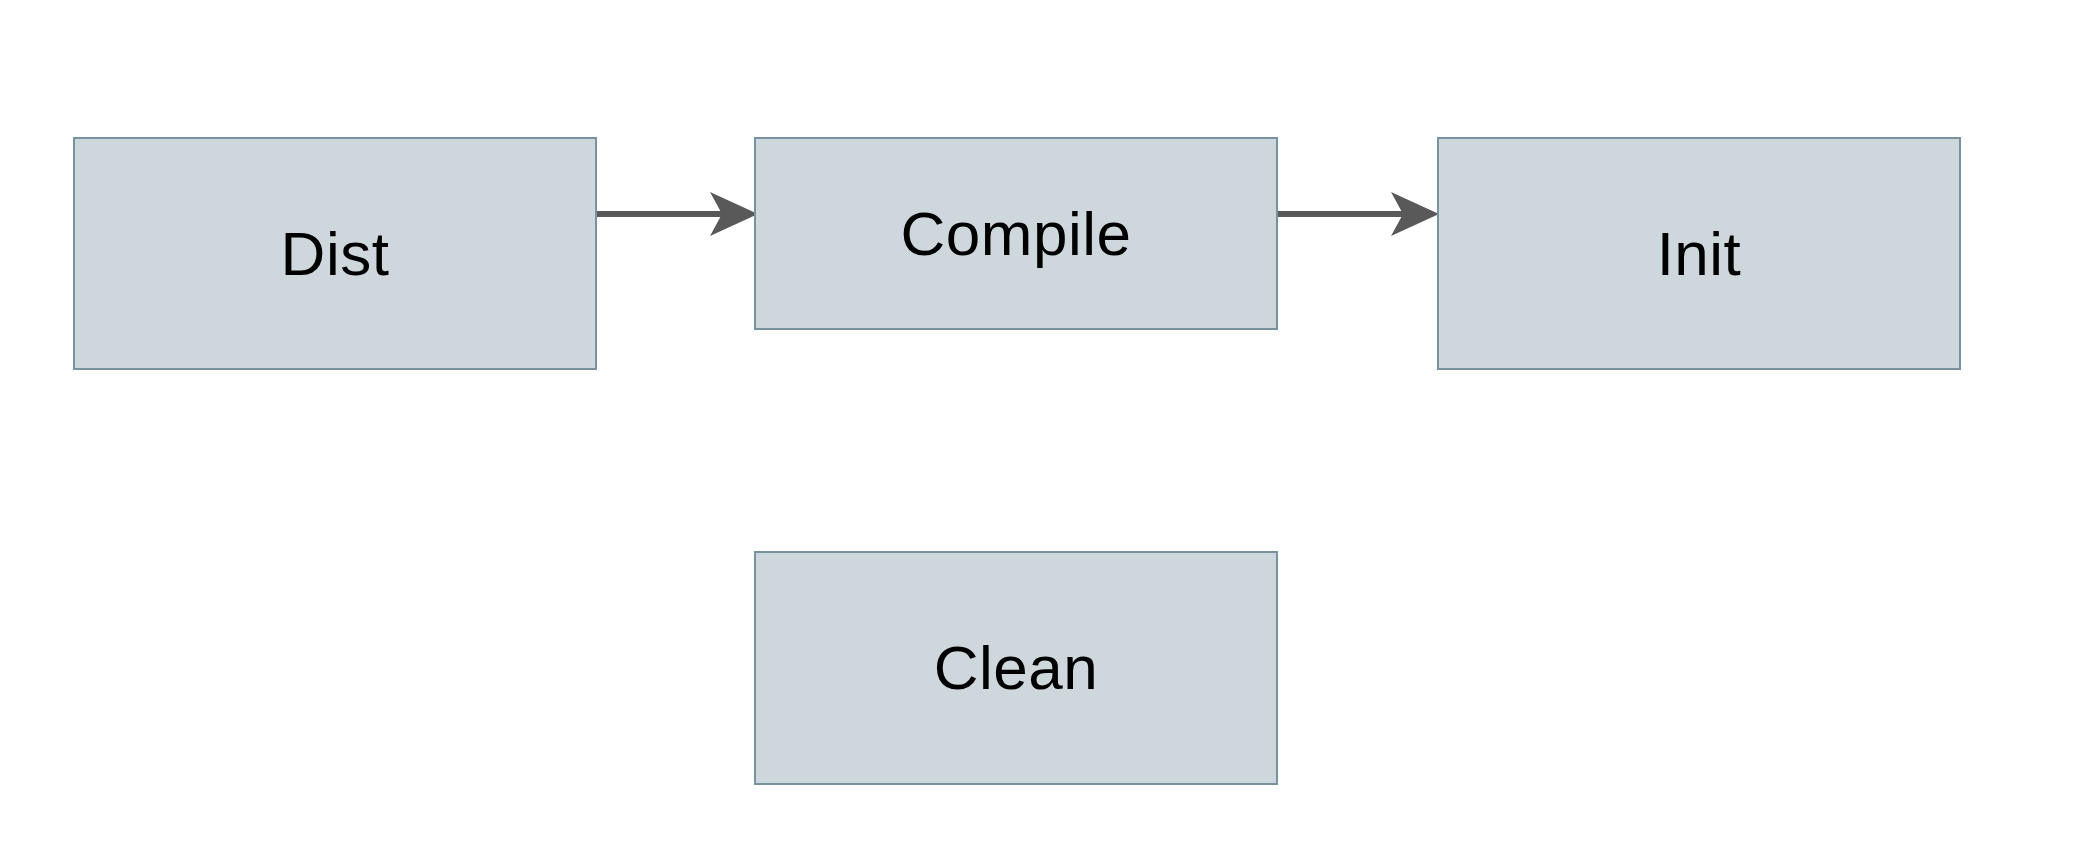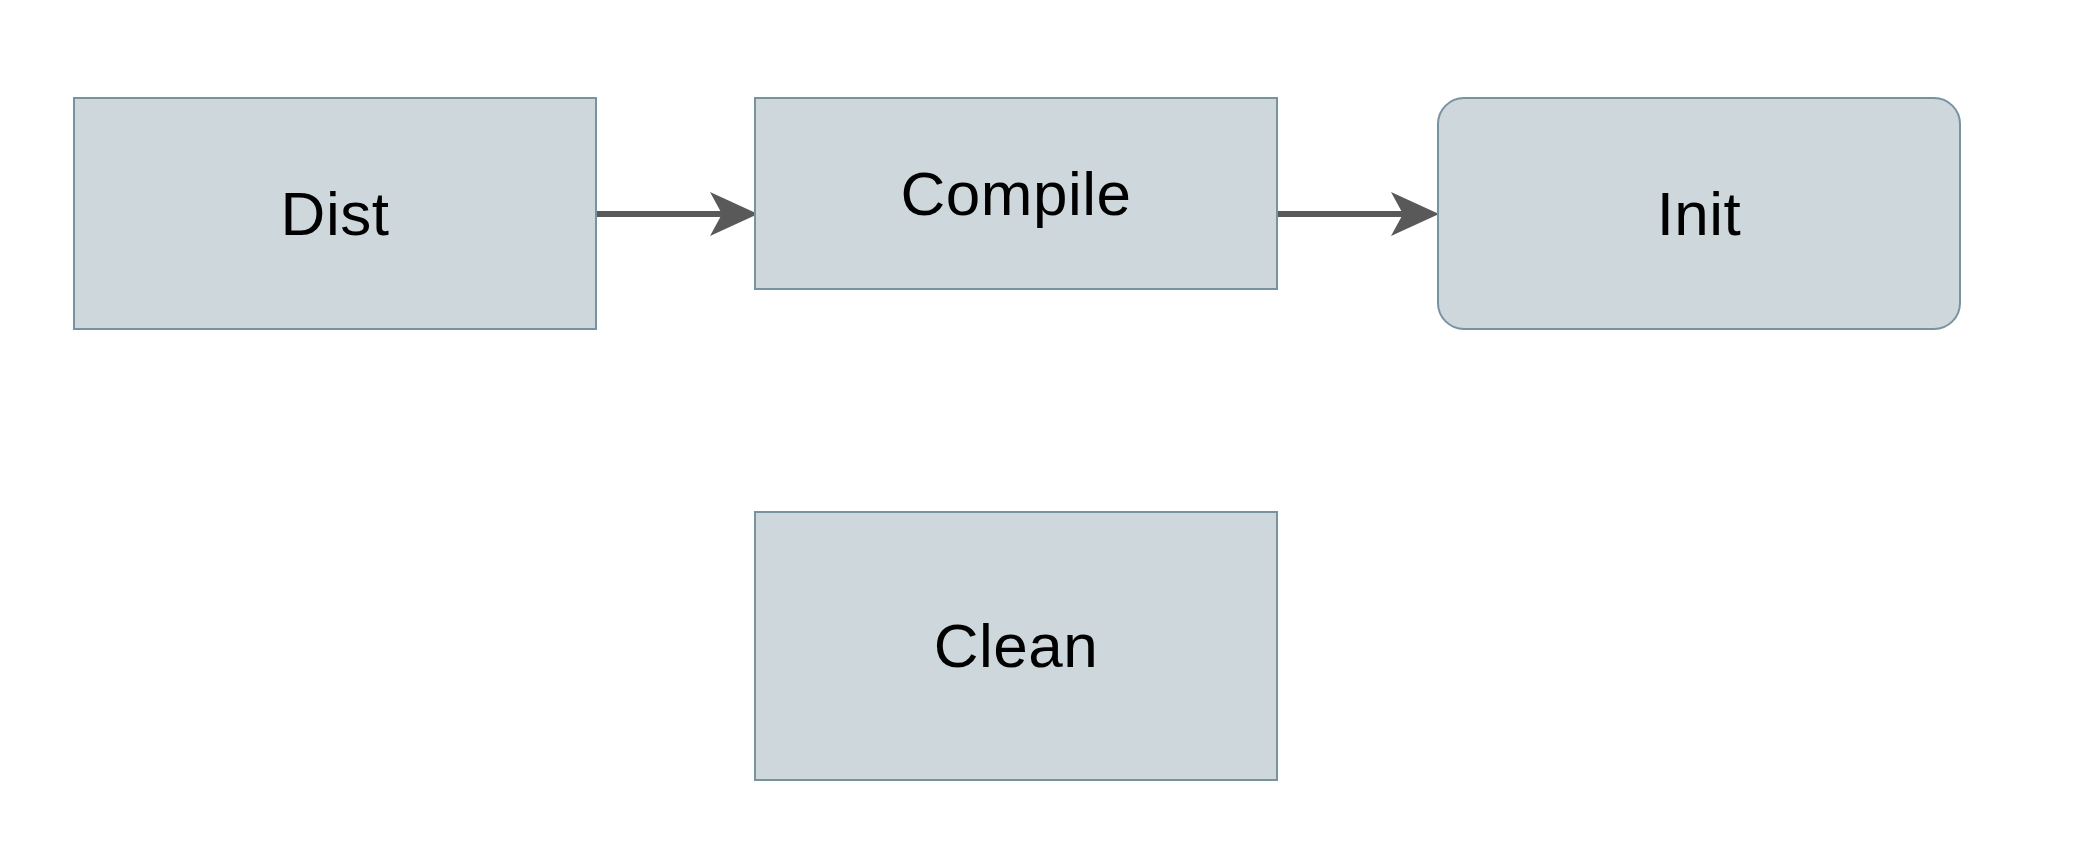--- a/index.html
+++ b/index.html
@@ -18,40 +18,41 @@
     overflow: hidden;
   }
   .node {
     position: absolute;
     box-sizing: border-box;
     background: #ced8dc;
     border: 2px solid #7792a0;
     display: flex;
     align-items: center;
     justify-content: center;
+    margin-top: 40px;
   }
   .node-label {
     font-family: "Liberation Sans", sans-serif;
     font-size: 62px;
     font-weight: 300;
     line-height: 1;
     color: #000000;
     letter-spacing: 0.5px;
     white-space: nowrap;
     -webkit-font-smoothing: antialiased;
   }
   .edge {
     position: absolute;
     overflow: visible;
     pointer-events: none;
   }
   #node-dist   { left: 73px;   top: 97px;  width: 524px; height: 233px; }
   #node-compile{ left: 754px;  top: 97px;  width: 524px; height: 193px; }
-  #node-init   { left: 1437px; top: 97px;  width: 524px; height: 233px; border-radius: 27px; }
-  #node-clean  { left: 754px;  top: 511px; width: 524px; height: 270px; }
+  #node-init   { left: 1437px; top: 97px;  width: 524px; height: 233px; }
+  #node-clean  { left: 754px;  top: 511px; width: 524px; height: 234px; }
   #edge-dist-compile { left: 593px;  top: 183px; width: 166px; height: 62px; }
   #edge-compile-init { left: 1274px; top: 183px; width: 166px; height: 62px; }
 </style>
 </head>
 <body>
 
 <div id="canvas">
 
   <svg id="edge-dist-compile" class="edge" viewBox="0 0 166 62">
     <g>

